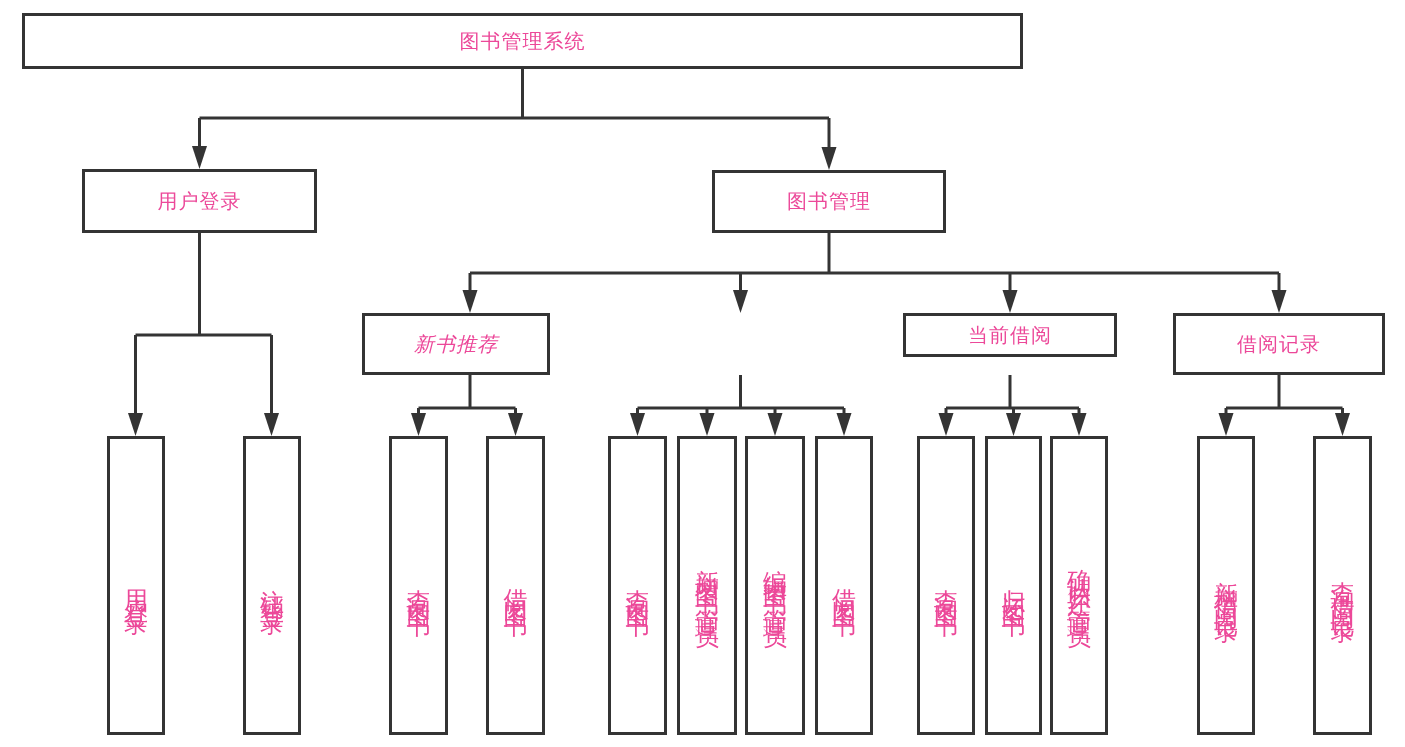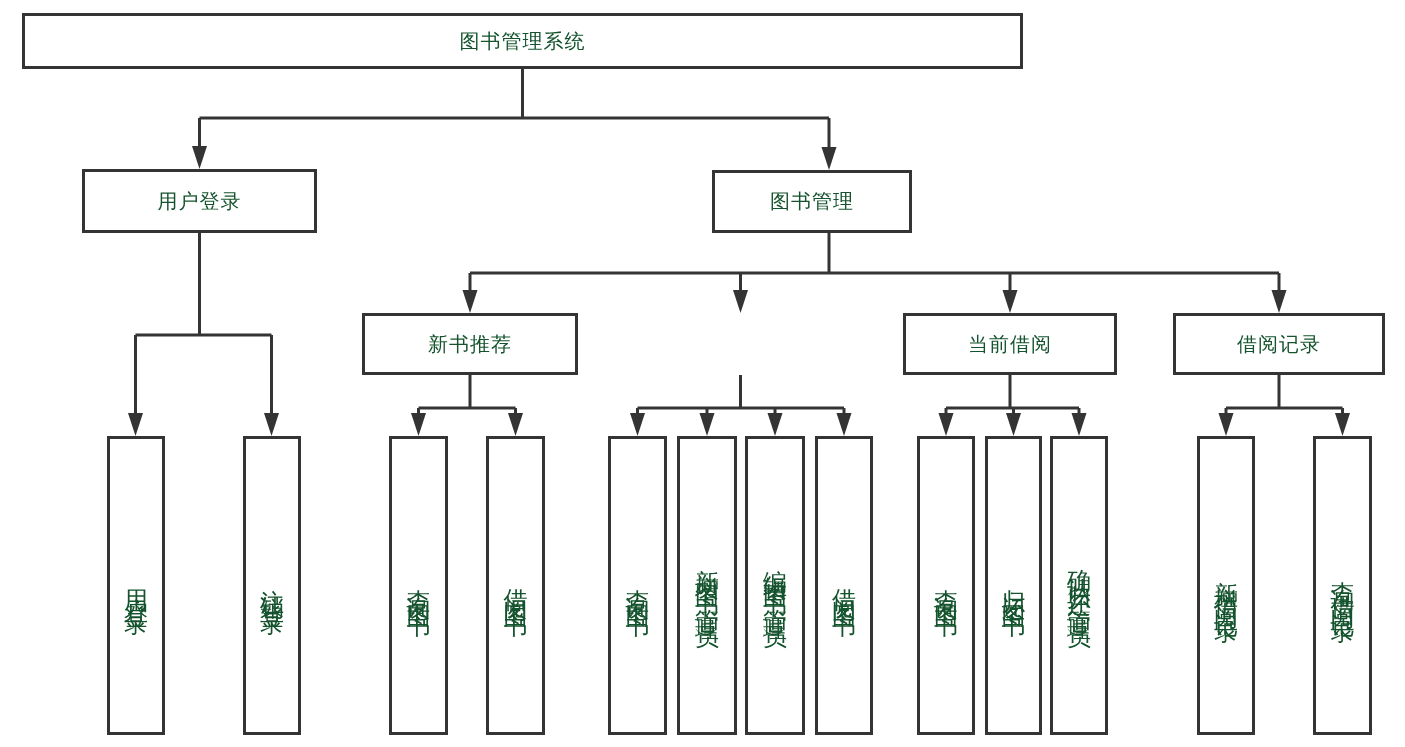--- a/index.html
+++ b/index.html
@@ -23,21 +23,21 @@
   svg.wires path { stroke: #343434; stroke-width: 3; fill: none; }
   svg.wires polygon { fill: #343434; stroke: none; }
 
   .node {
     position: absolute;
     border: 3px solid #343434;
     background: #ffffff;
     display: flex;
     align-items: center;
     justify-content: center;
-    color: #14532d;
+    color: #ec4899;
     font-size: 20px;
     letter-spacing: 1px;
     text-align: left;
     z-index: 2;
   }
 
   .leaf {
     writing-mode: vertical-rl;
     text-orientation: mixed;
     font-size: 24px;
@@ -119,24 +119,24 @@
     <path d="M1226,408 L1342.5,408"></path>
     <path d="M1226,408 L1226,415"></path>
     <polygon points="1218.5,413 1233.5,413 1226,436"></polygon>
     <path d="M1342.5,408 L1342.5,415"></path>
     <polygon points="1335,413 1350,413 1342.5,436"></polygon>
   </svg>
 
   <div class="node" style="left:22px; top:13px; width:1001px; height:56px;">图书管理系统</div>
 
   <div class="node" style="left:82px; top:169px; width:235px; height:64px;">用户登录</div>
-  <div class="node" style="left:712px; top:170px; width:200px; height:63px;">图书管理</div>
+  <div class="node" style="left:712px; top:170px; width:234px; height:63px;">图书管理</div>
 
-  <div class="node" style="left:362px; top:313px; width:216px; height:62px;">新书推荐</div>
-  <div class="node" style="left:903px; top:313px; width:214px; height:62px;">当前借阅</div>
+  <div class="node" style="left:362px; top:313px; width:188px; height:62px;font-style:italic;">新书推荐</div>
+  <div class="node" style="left:903px; top:313px; width:214px; height:44px;">当前借阅</div>
   <div class="node" style="left:1173px; top:313px; width:212px; height:62px;">借阅记录</div>
 
   <div class="node leaf" style="left:107px; top:436px; width:58px; height:299px;">用户登录</div>
   <div class="node leaf" style="left:243px; top:436px; width:58px; height:299px;">注销登录</div>
 
   <div class="node leaf" style="left:389px; top:436px; width:59px; height:299px;">查询图书</div>
   <div class="node leaf" style="left:486px; top:436px; width:59px; height:299px;">借阅图书</div>
 
   <div class="node leaf" style="left:608px; top:436px; width:59px; height:299px;">查询图书</div>
   <div class="node leaf" style="left:677px; top:436px; width:60px; height:299px;">新增图书（管理员）</div>

